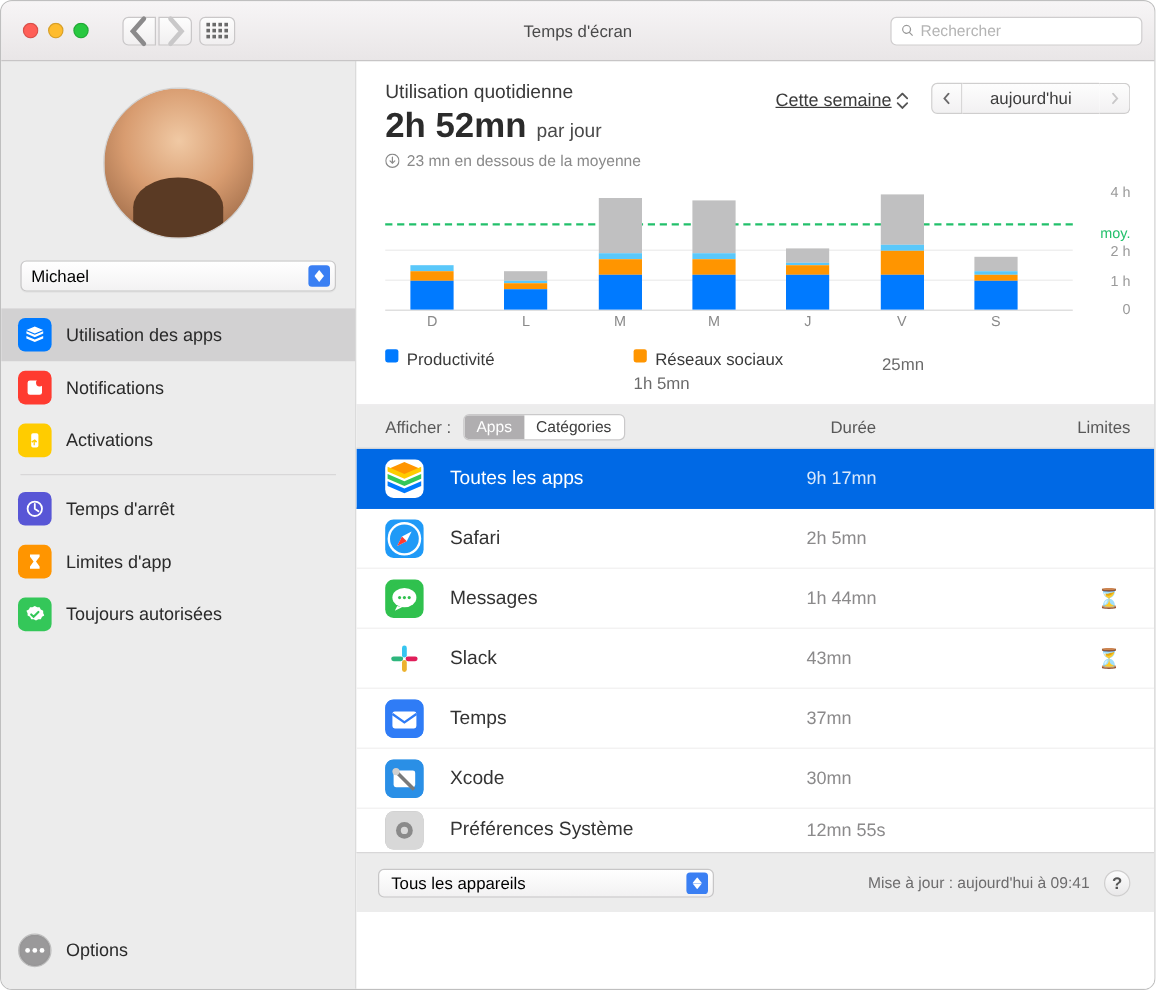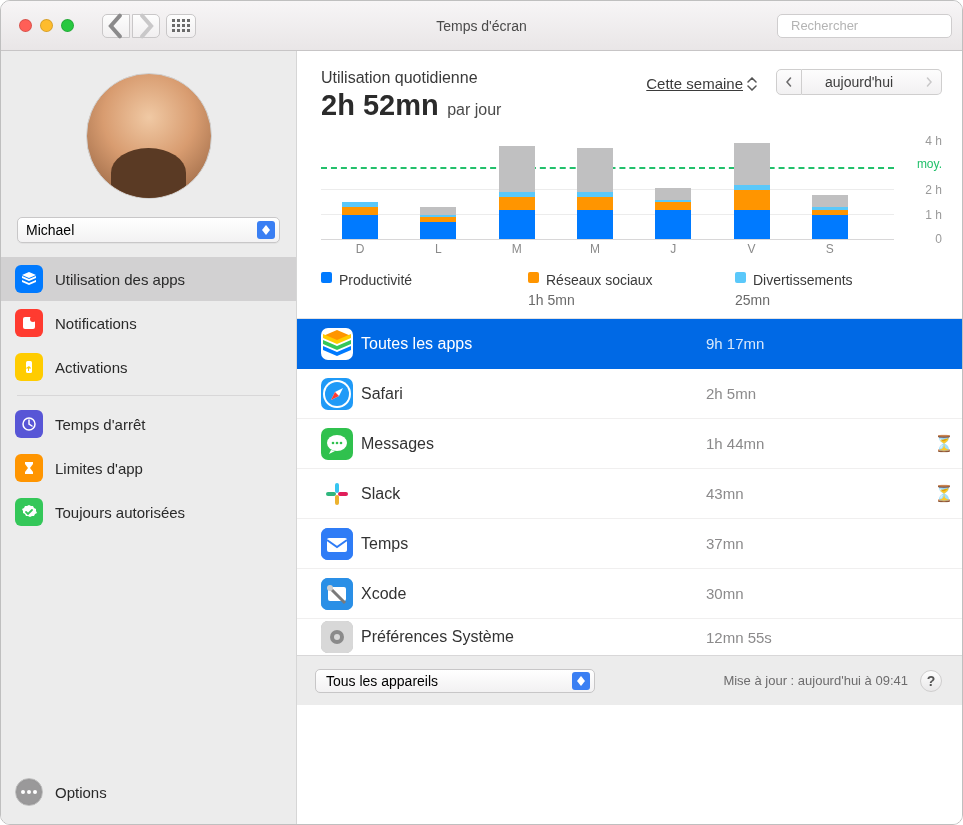--- a/index.html
+++ b/index.html
@@ -66,21 +66,21 @@
   .title {
     position: absolute;
     left: 0; right: 0;
     text-align: center;
     font-size: 14px;
     color: #4a4a4a;
     pointer-events: none;
   }
   .searchbox {
     margin-left: auto;
-    width: 175px;
+    width: 210px;
     height: 24px;
     border: 1px solid #cfcdce;
     border-radius: 5px;
     background: #fff;
     display: flex;
     align-items: center;
     padding: 0 8px;
     color: #b4b4b4;
     font-size: 13px;
     gap: 5px;
@@ -329,25 +329,25 @@
   .seg-ctrl button.active{background:#b0aeb0;color:#fff;}
   .th-dur{margin-left:auto;width:150px;}
   .th-lim{width:90px;text-align:right;}
 
   
   .rows { overflow:hidden; flex:0 0 auto; }
   .row {
     height:50px;
     display:flex;
     align-items:center;
-    padding:0 8px 0 24px;
+    padding:0 28px 0 24px;
     font-size:16px;
     color:#333;
     border-bottom:1px solid #f0efef;
-    gap:8px;
+    gap:22px;
   }
   .row.selected { background:#0069e5; color:#fff; border-bottom-color:#0069e5;}
   .row.selected .row-dur{color:rgba(255,255,255,0.85);}
   .row .app-icon {
     width:32px;height:32px;border-radius:7px;
     display:flex;align-items:center;justify-content:center;
     font-size:17px;
     color:#fff;
     flex-shrink:0;
   }
@@ -549,20 +549,27 @@
             <button class="mid">
                 <span>aujourd'hui</span>
               </button>
             <button class="arrow">
               <svg viewBox="0 0 10 10" width="10" height="10">
                   <path d="M3.5 1 7 5l-3.5 4" stroke="#c9c8c9" stroke-width="1.5" fill="none" stroke-linecap="round"></path>
                 </svg>
             </button>
           </div>
         </div>
+        <div class="below-avg">
+          <svg viewBox="0 0 12 12">
+              <circle cx="6" cy="6" r="5.5" fill="none" stroke="#8a8a8a"></circle>
+              <path d="M6 3v5M4 6l2 2 2-2" stroke="#8a8a8a" fill="none" stroke-linecap="round"></path>
+            </svg>
+          <span>23 mn en dessous de la moyenne</span>
+        </div>
 
         <div class="chart-wrap">
           <div class="chart" id="chart">
               <div class="grid-line" style="bottom: 24.5px;"></div>
               <div class="grid-line" style="bottom: 49px;"></div>
               <div class="avg-line" style="bottom: 70.315px;"></div>
               <div class="bar" style="left: 21.1429px; width: 36px;">
                 <div style="height: 24.5px; background: rgb(0, 122, 255);"></div>
                 <div style="height: 7.35px; background: rgb(255, 149, 0);"></div>
                 <div style="height: 4.9px; background: rgb(90, 200, 250);"></div>
@@ -602,21 +609,21 @@
                 <div style="height: 4.9px; background: rgb(255, 149, 0);"></div>
                 <div style="height: 2.45px; background: rgb(90, 200, 250);"></div>
                 <div style="height: 12.25px; background: rgb(192, 192, 193);"></div>
               </div>
             </div>
           <div class="y-labels" id="ylabels">
               <span style="bottom: -6px;">0</span>
               <span style="bottom: 18.5px;">1 h</span>
               <span style="bottom: 43px;">2 h</span>
               <span style="bottom: 92px;">4 h</span>
-              <span style="color: rgb(34, 192, 107); bottom: 69px;">moy.</span>
+              <span style="color: rgb(34, 192, 107); bottom: 58px;">moy.</span>
             </div>
           <div class="x-labels" id="xlabels">
               <span style="left: 39.1429px;">D</span>
               <span style="left: 117.429px;">L</span>
               <span style="left: 195.714px;">M</span>
               <span style="left: 274px;">M</span>
               <span style="left: 352.286px;">J</span>
               <span style="left: 430.571px;">V</span>
               <span style="left: 508.857px;">S</span>
             </div>
@@ -630,29 +637,34 @@
               </div>
           </div>
           <div class="leg-col">
             <div class="leg-row">
                 <div class="sw" style="background:#ff9500"></div>
                 <span>Réseaux sociaux</span>
               </div>
             <div class="leg-sub">1h 5mn</div>
           </div>
           <div class="leg-col">
-            <div class="leg-row">
-                <div class="sw" style="background:#5ac8fa"></div>
-                <span>Divertissements</span>
-              </div>
             <div class="leg-sub">25mn</div>
           </div>
         </div>
       </div>
 
+      <div class="table-bar">
+        <span>Afficher :</span>
+        <div class="seg-ctrl">
+          <button class="active">Apps</button>
+          <button>Catégories</button>
+        </div>
+        <div class="th-dur">Durée</div>
+        <div class="th-lim">Limites</div>
+      </div>
 
       <div class="rows" id="rows">
           <div class="row selected">
             <div class="app-icon" style="background: rgb(255, 255, 255);">
               <svg viewBox="0 0 16 16">
                 <path fill="#ff9500" d="M8 1l7 3-7 3-7-3 7-3z"></path>
                 <path fill="#ffcc00" d="M8 6l7-3v2l-7 3-7-3V3l7 3z"></path>
                 <path fill="#34c759" d="M8 9l7-3v2l-7 3-7-3V6l7 3z"></path>
                 <path fill="#007aff" d="M8 12l7-3v2l-7 3-7-3V9l7 3z"></path>
               </svg>

